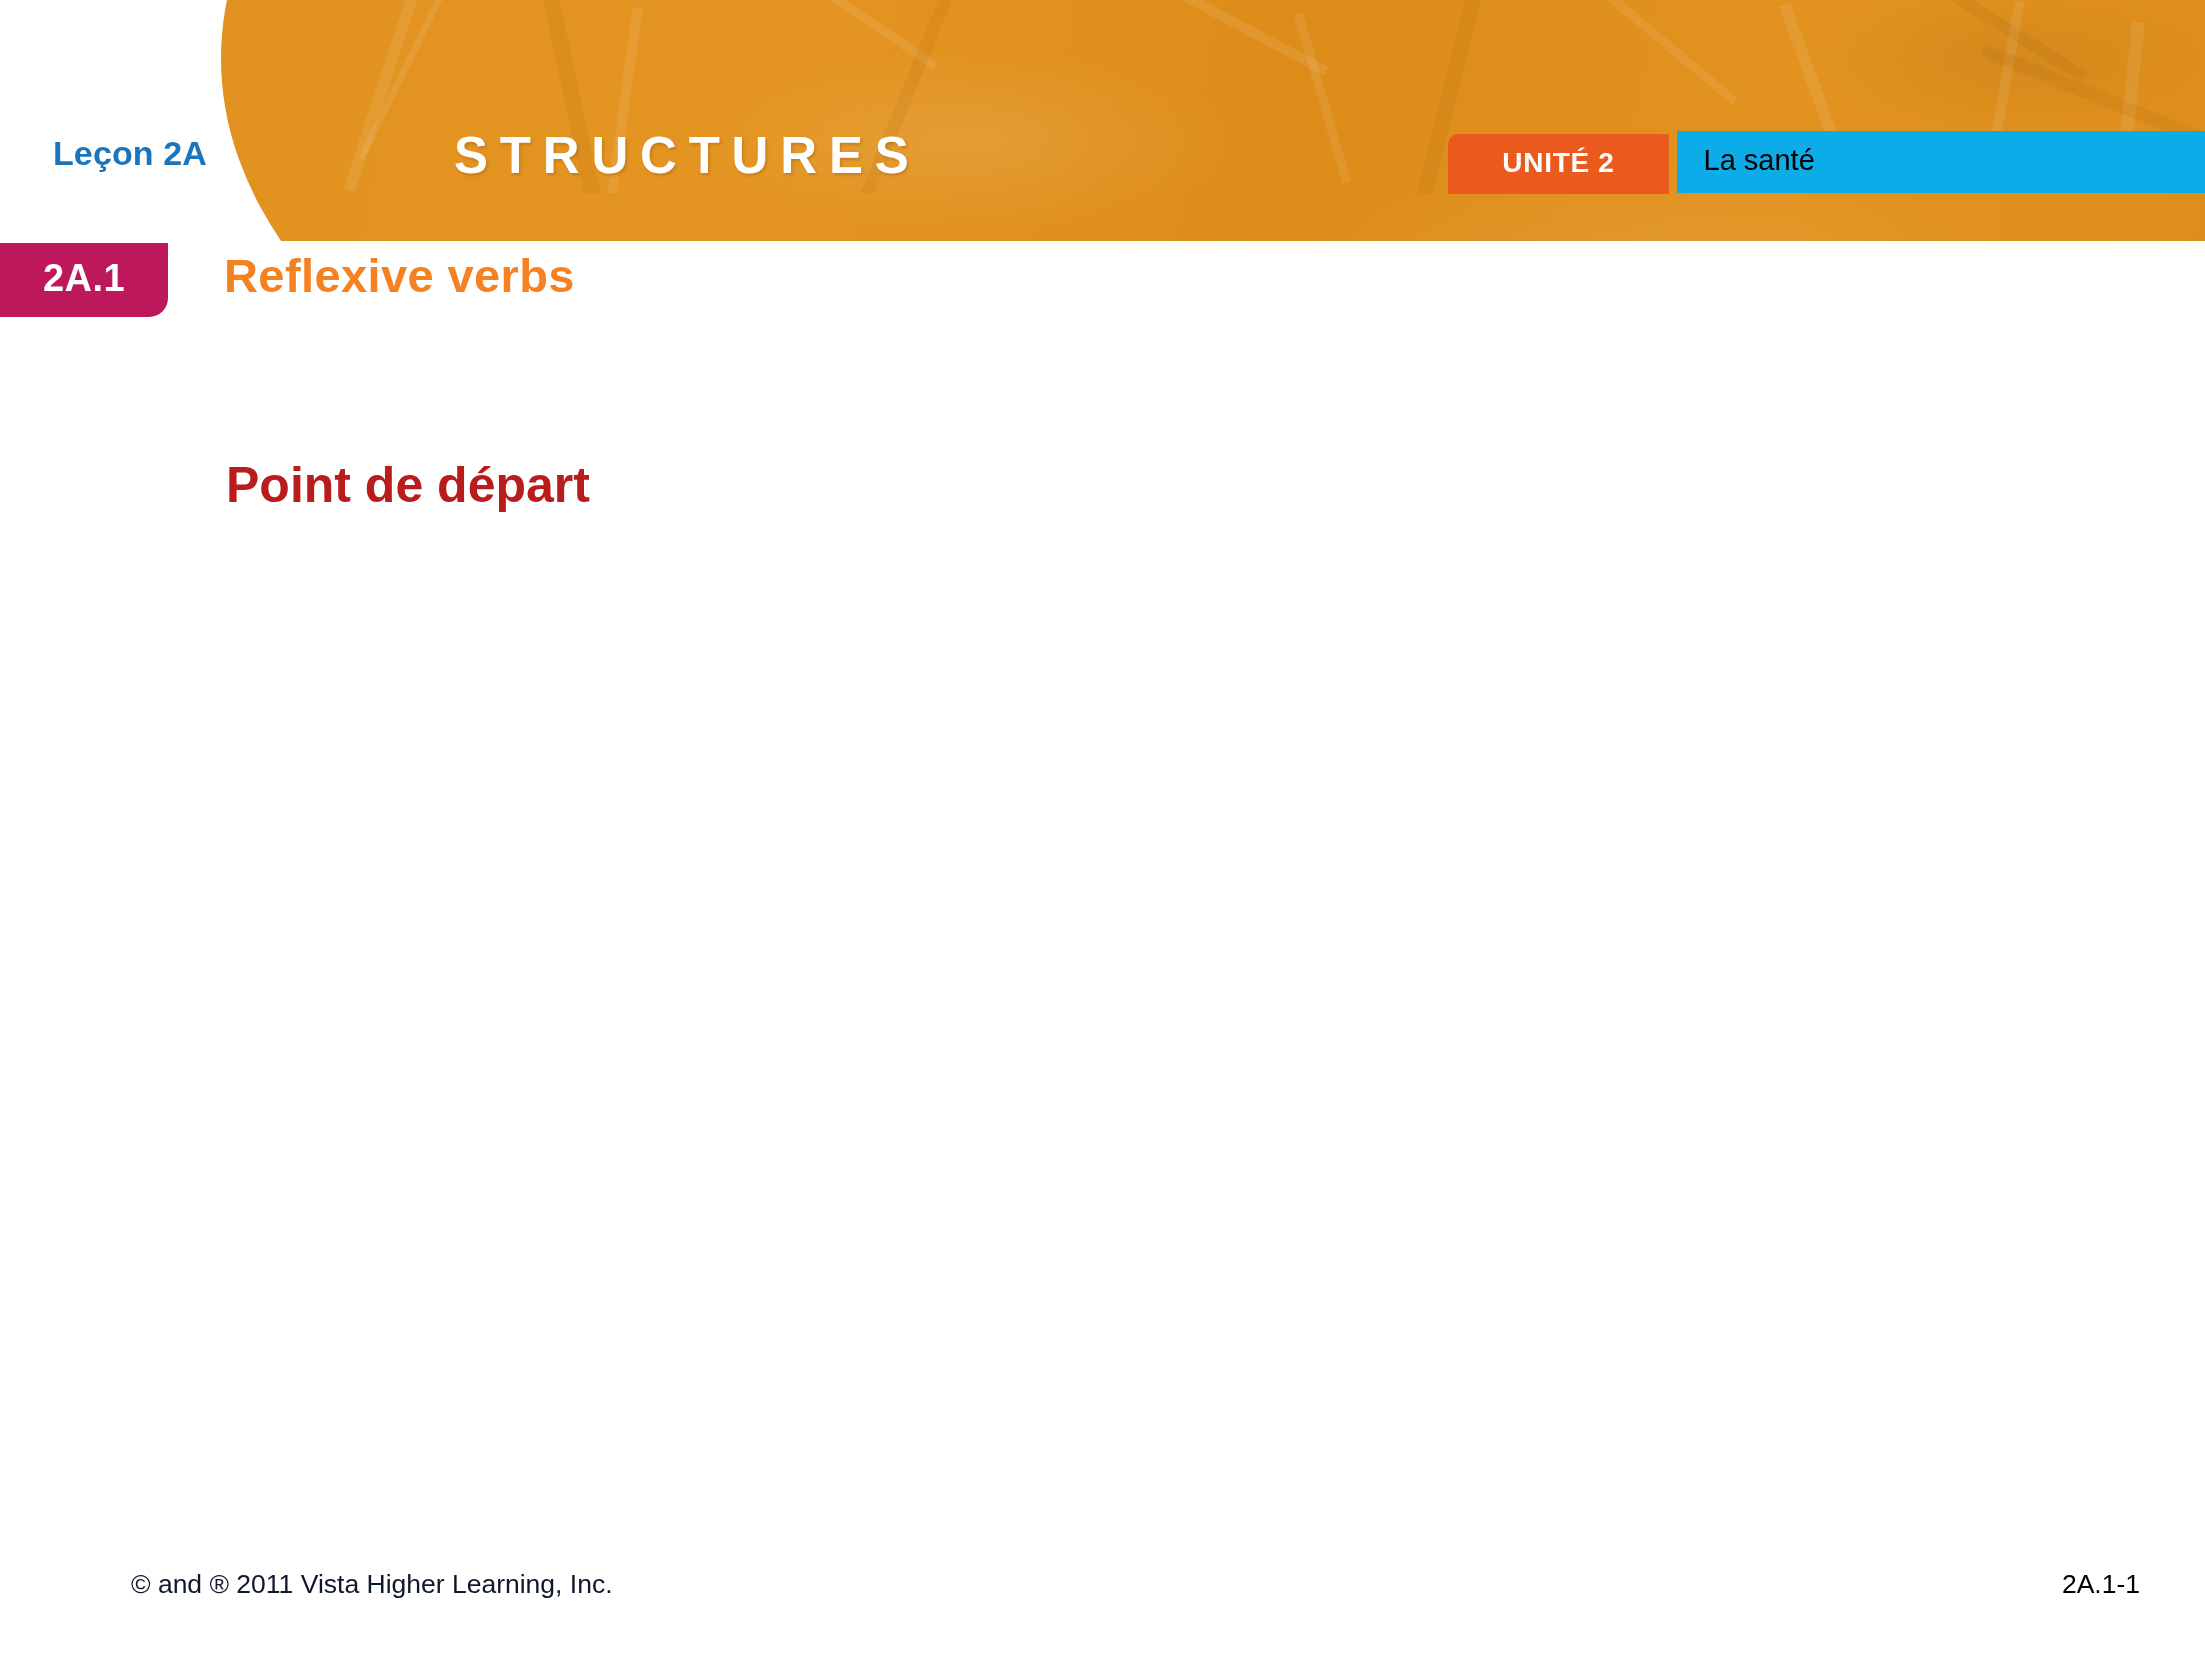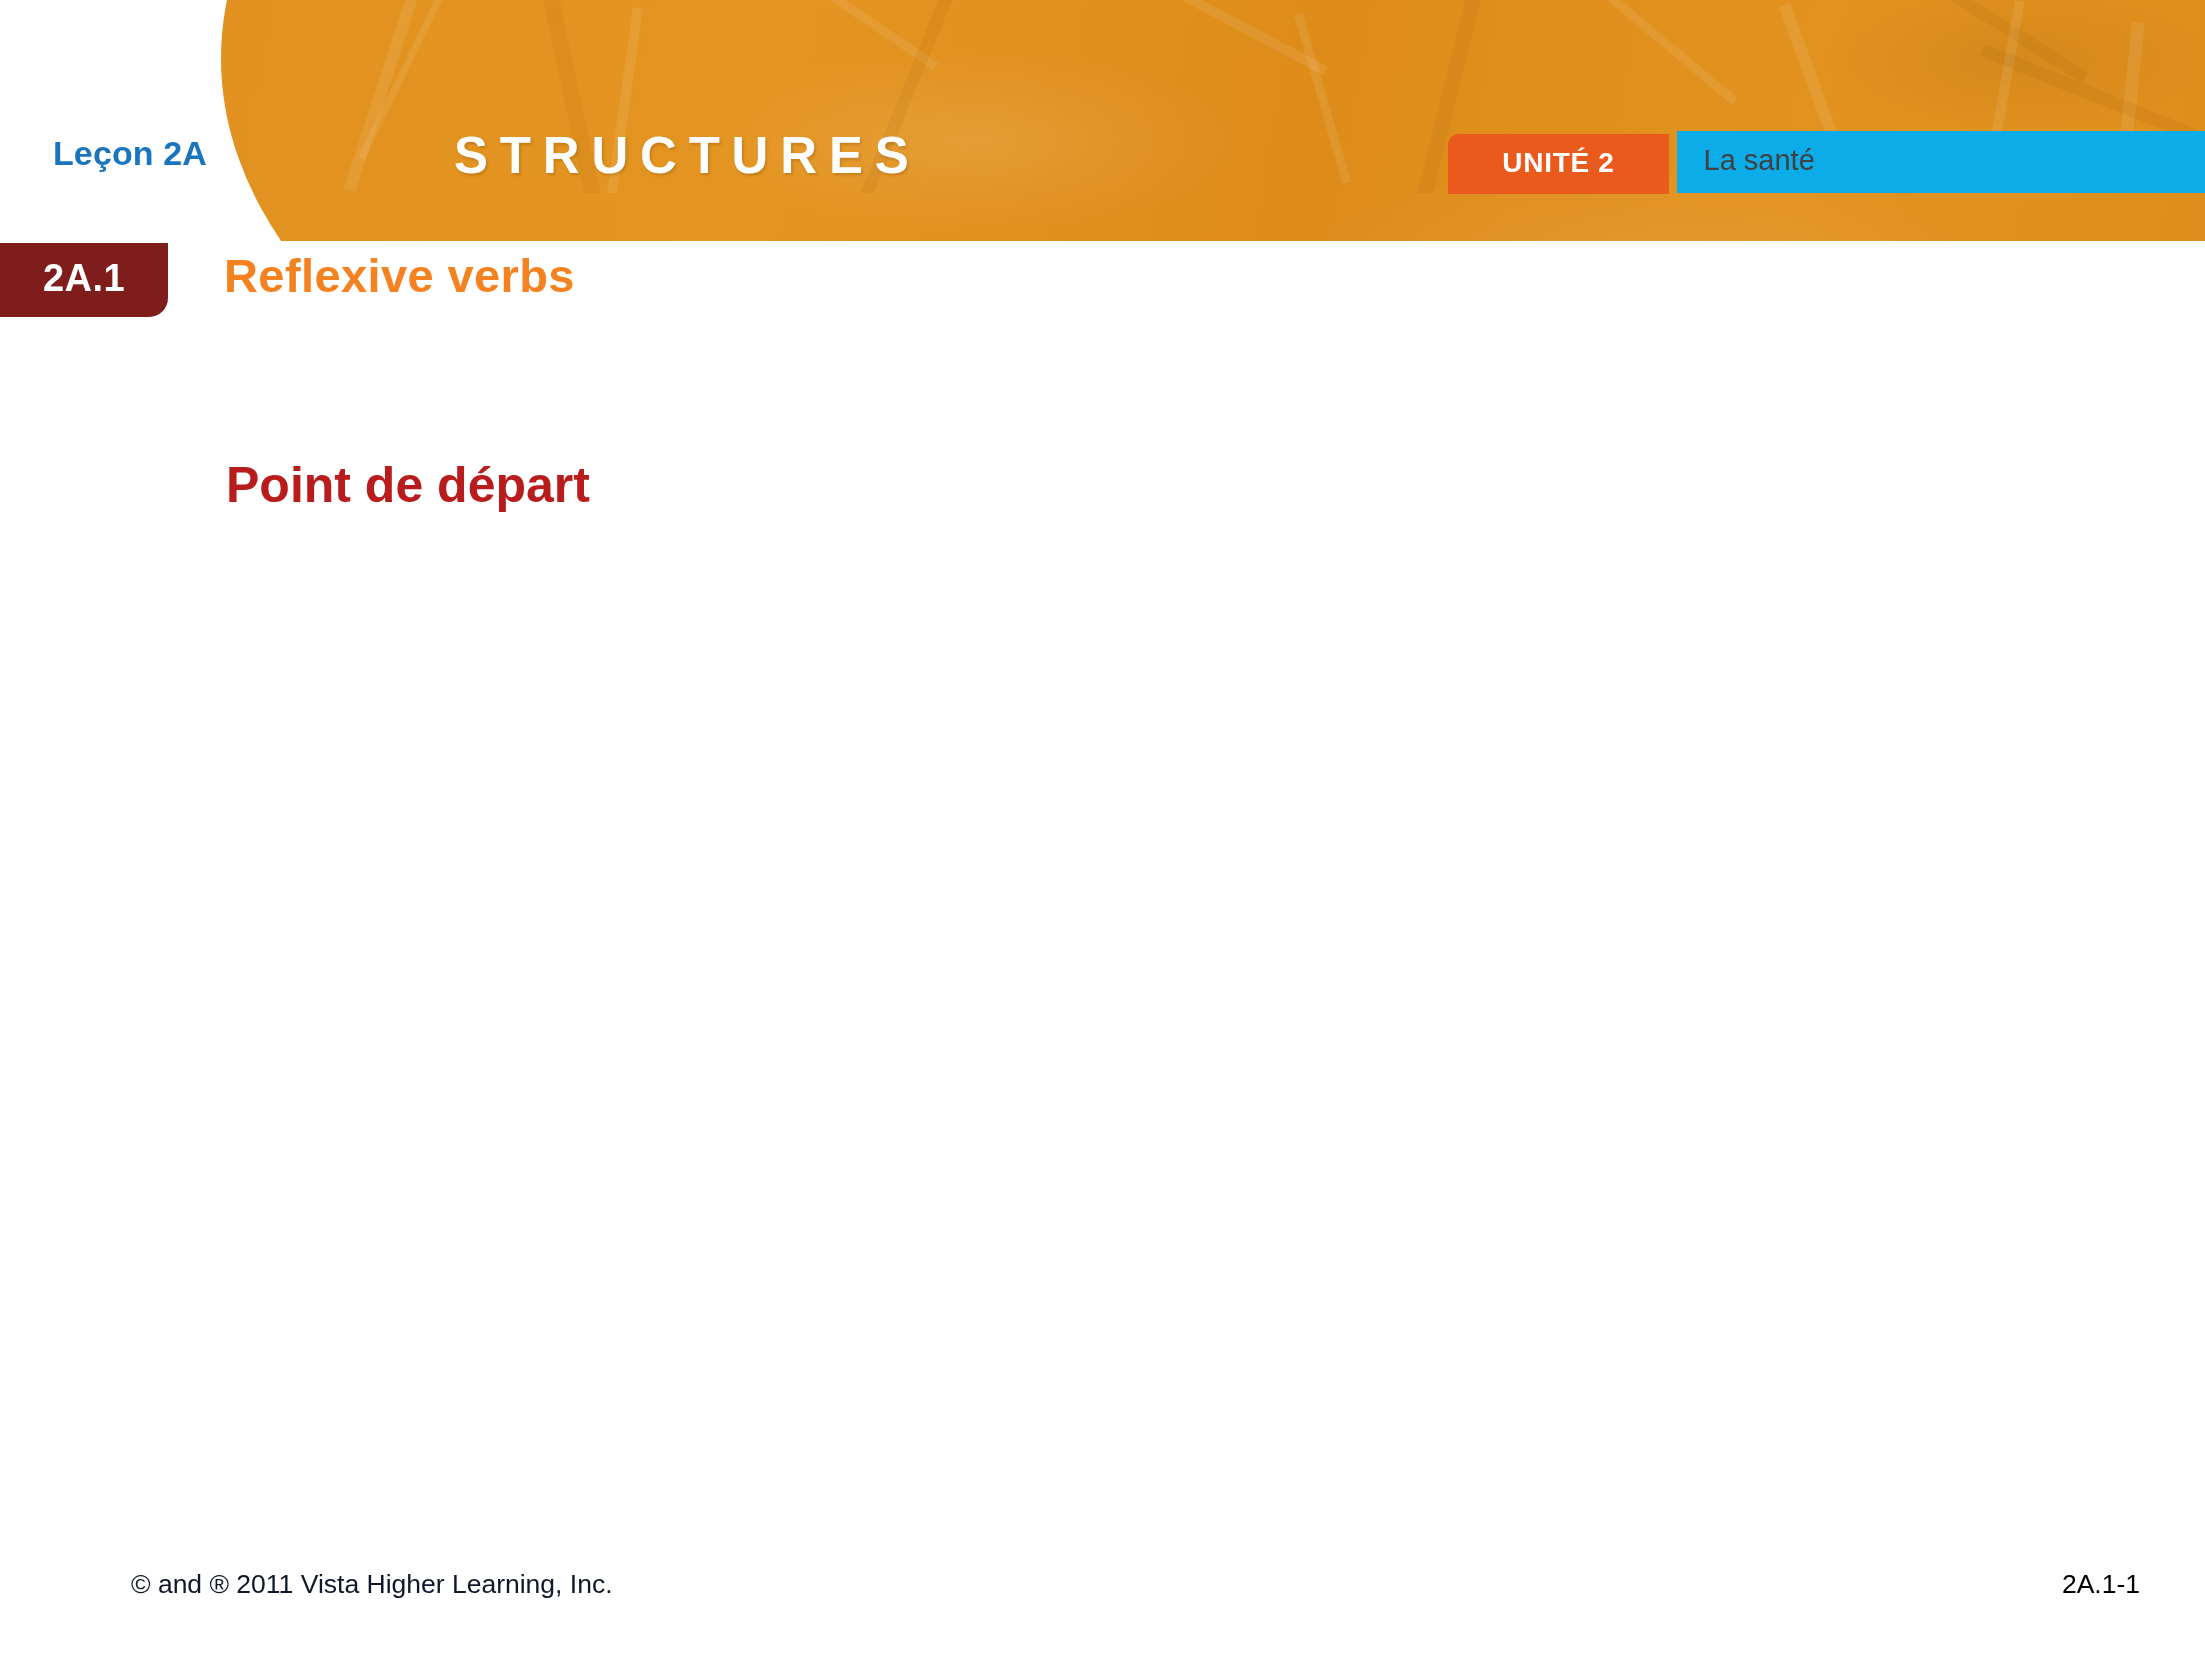--- a/index.html
+++ b/index.html
@@ -97,37 +97,37 @@
     box-sizing: border-box;
     padding-bottom: 2.2px;
   }
   .santé-tab {
     position: absolute;
     left: 1677px;
     top: 131px;
     width: 528px;
     height: 62px;
     background: #0cace8;
-    color: #404040;
+    color: #000000;
     font-size: 29px;
     display: flex;
     align-items: center;
     box-sizing: border-box;
     padding-left: 26.5px;
     padding-bottom: 2.9px;
   }
 
   
   .section-badge {
     position: absolute;
     left: 0px;
     top: 243px;
     width: 168px;
     height: 74px;
-    background: #7f1d1d;
+    background: #be185d;
     border-bottom-right-radius: 19px;
     color: #ffffff;
     font-size: 38px;
     font-weight: bold;
     display: flex;
     align-items: center;
     justify-content: center;
     letter-spacing: 0.4px;
     box-sizing: border-box;
     padding-bottom: 2.9px;

